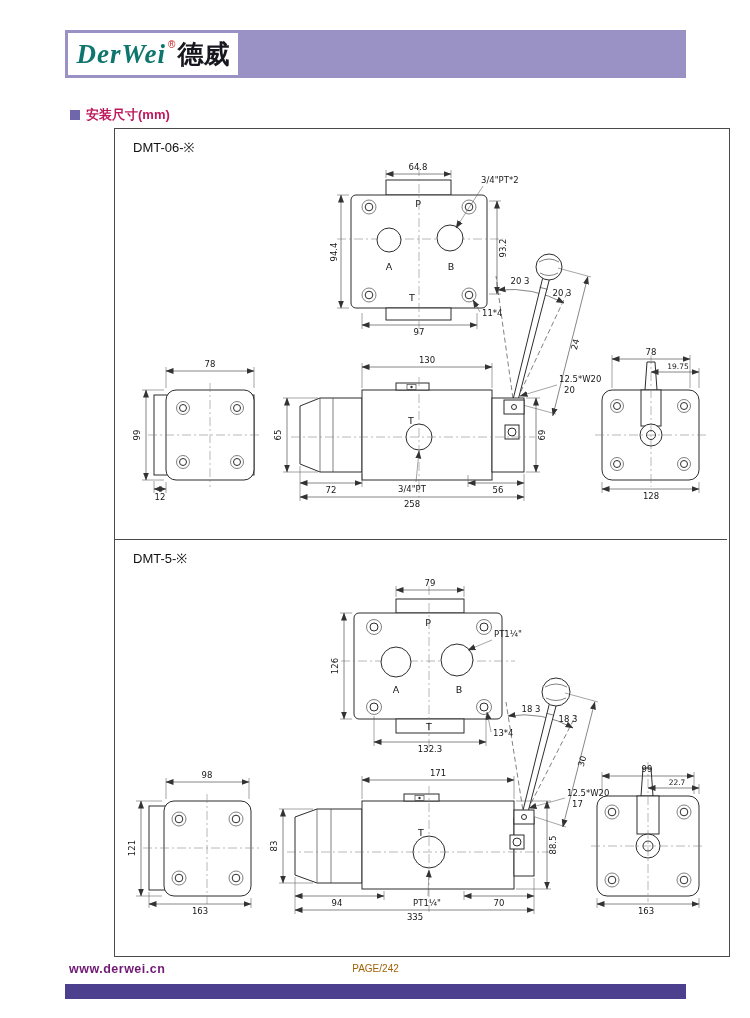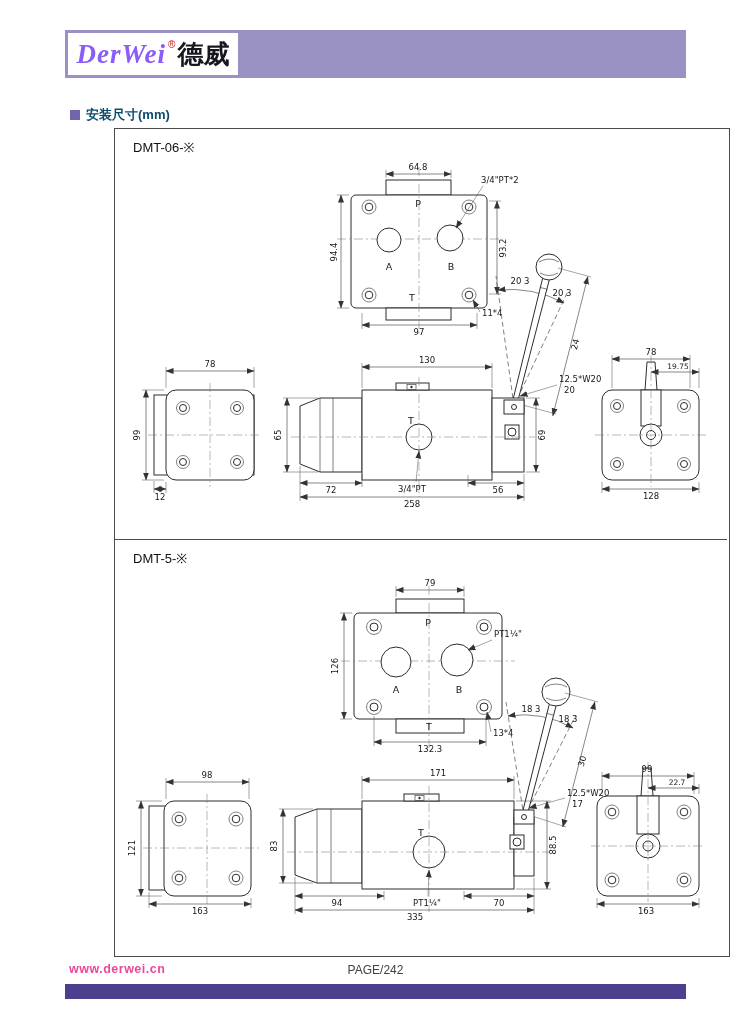--- a/index.html
+++ b/index.html
@@ -2,48 +2,48 @@
 <html><head>
 <meta charset="utf-8">
 <style>
   html,body{margin:0;padding:0;background:#e8e8e8;}
   .page{position:relative;width:750px;height:1018px;background:#ffffff;overflow:hidden;
         font-family:"Liberation Sans",sans-serif;}
   .header-band{position:absolute;left:65px;top:30px;width:621px;height:48px;background:#9a92c4;}
   .logo-box{position:absolute;left:3px;top:3px;width:170px;height:42px;background:#ffffff;
             display:flex;align-items:center;justify-content:center;}
   .logo-en{font-family:"Liberation Serif",serif;font-style:italic;font-weight:bold;
-           font-size:27px;color:#8b5cf6;letter-spacing:1px;}
+           font-size:27px;color:#0f766e;letter-spacing:1px;}
   .logo-reg{color:#cc1111;font-size:10px;vertical-align:top;position:relative;top:-10px;margin:0 2px;}
   .logo-cn{font-family:Liberation Serif, serif;font-weight:bold;font-size:26px;color:#17171f;}
   .section-row{position:absolute;left:70px;top:106px;display:flex;align-items:center;gap:6px;}
   .bullet{width:10px;height:10px;background:#7066ab;display:inline-block;}
-  .section-title{font-size:13px;font-weight:bold;color:#0c4a6e;}
+  .section-title{font-size:13px;font-weight:bold;color:#be185d;}
   .main-box{position:absolute;left:70px;top:128px;width:614px;height:827px;border:1px solid #4a4a4a;background:#fff;margin-left:44px;}
   .panel{position:absolute;left:0;width:612px;}
   .panel1{top:0;height:410px;border-bottom:1px solid #4a4a4a;}
   .panel2{top:411px;height:415px;}
   .panel-title{position:absolute;left:18px;top:9px;font-size:13px;color:#111;}
   svg.drawing{position:absolute;left:0;top:0;}
   svg .o{fill:none;stroke:#2d2d2d;stroke-width:1;}
   svg .f{fill:#ffffff;}
   svg .t{fill:none;stroke:#3c3c3c;stroke-width:.65;}
   svg .c{fill:none;stroke:#7d7d7d;stroke-width:.55;stroke-dasharray:9 3 2 3;}
   svg .h{fill:none;stroke:#4a4a4a;stroke-width:.7;stroke-dasharray:5 3;}
   svg .e{fill:none;stroke:#5a5a5a;stroke-width:.55;}
   svg .d{fill:none;stroke:#444;stroke-width:.65;}
   svg .arr{marker-start:url(#ar);marker-end:url(#ar);}
   svg .arrE{marker-end:url(#ar);}
   svg text{font-family:"DejaVu Sans",sans-serif;font-size:8.5px;fill:#161616;}
   svg text.pl{font-size:9.5px;}
   svg text.sm{font-size:7.5px;}
   svg text.mid{text-anchor:middle;}
   .footer{position:absolute;left:65px;top:962px;width:621px;height:18px;}
-  .site{position:absolute;left:4px;top:0;font-weight:bold;font-size:12.5px;letter-spacing:.5px;color:#ec4899;}
-  .pageno{position:absolute;left:50%;transform:translateX(-50%);top:1px;font-size:12px;color:#404040;}
+  .site{position:absolute;left:4px;top:0;font-weight:bold;font-size:12.5px;letter-spacing:.5px;color:#701a75;}
+  .pageno{position:absolute;left:50%;transform:translateX(-50%);top:1px;font-size:10px;color:#a16207;}
   .footer-band{position:absolute;left:65px;top:984px;width:621px;height:15px;background:#4b3f8e;}
 </style>
 </head>
 <body>
 
 <div class="page">
 
   <div class="header-band">
     <div class="logo-box">
       <span class="logo-en">DerWei</span>

